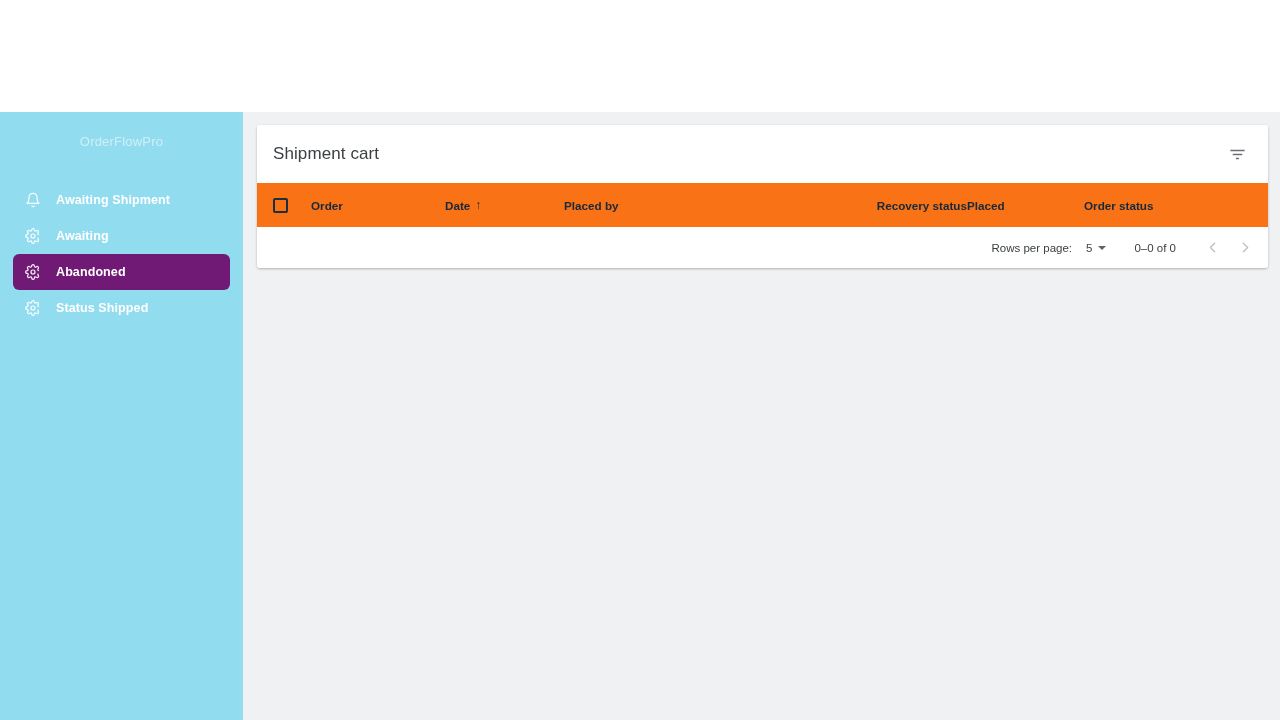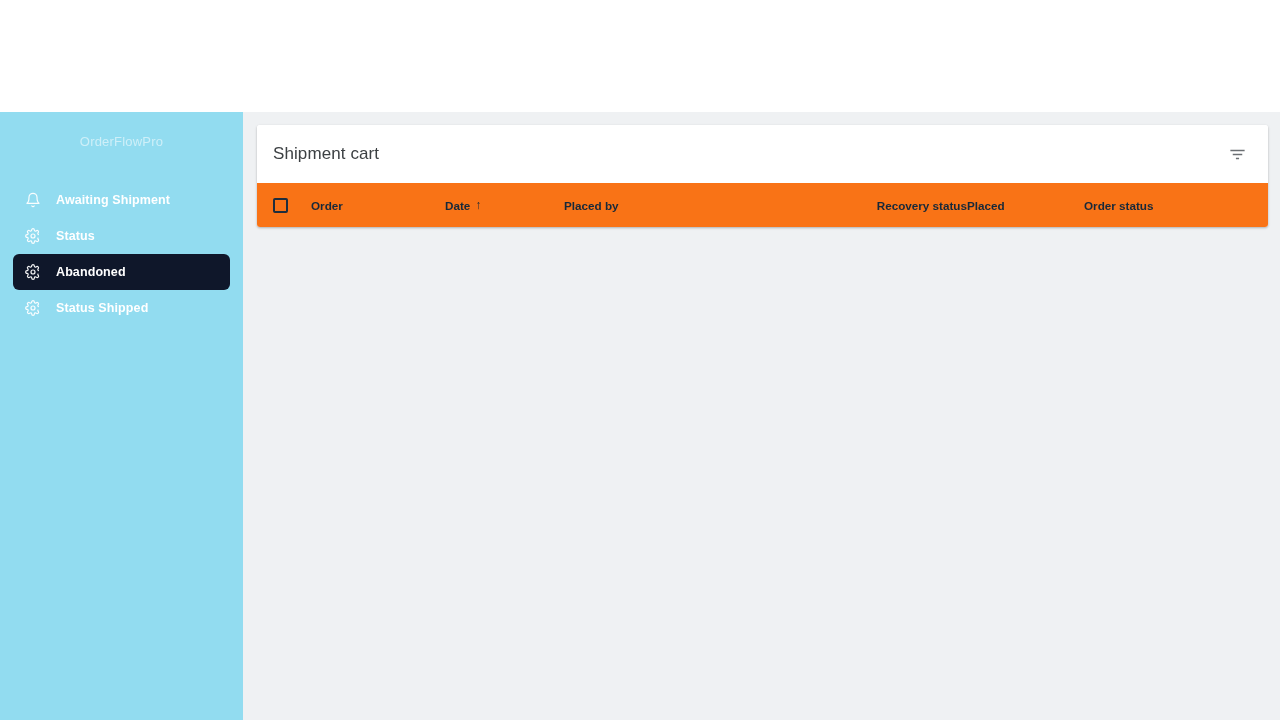--- a/index.html
+++ b/index.html
@@ -58,21 +58,21 @@
     color: #ffffff;
     font-size: 12.5px;
     font-weight: 600;
     letter-spacing: .1px;
     cursor: pointer;
     user-select: none;
   }
   .nav-item + .nav-item { margin-top: 0; }
 
   .nav-item.active {
-    background: #0f172a;
+    background: #701a75;
     color: #ffffff;
   }
 
   .nav-icon {
     width: 18px;
     height: 18px;
     margin-right: 14px;
     flex: 0 0 18px;
     display: flex;
     align-items: center;
@@ -239,21 +239,21 @@
         <span class="nav-label">Awaiting Shipment</span>
       </div>
 
       <div class="nav-item">
         <span class="nav-icon">
           <svg width="16" height="16" viewBox="0 0 24 24" fill="none" stroke="currentColor" stroke-width="1.8" stroke-linecap="round" stroke-linejoin="round">
             <circle cx="12" cy="12" r="3"></circle>
             <path d="M19.4 15a1.65 1.65 0 0 0 .33 1.82l.06.06a2 2 0 1 1-2.83 2.83l-.06-.06a1.65 1.65 0 0 0-1.82-.33 1.65 1.65 0 0 0-1 1.51V21a2 2 0 0 1-4 0v-.09A1.65 1.65 0 0 0 9 19.4a1.65 1.65 0 0 0-1.82.33l-.06.06a2 2 0 1 1-2.83-2.83l.06-.06a1.65 1.65 0 0 0 .33-1.82 1.65 1.65 0 0 0-1.51-1H3a2 2 0 0 1 0-4h.09A1.65 1.65 0 0 0 4.6 9a1.65 1.65 0 0 0-.33-1.82l-.06-.06a2 2 0 1 1 2.83-2.83l.06.06A1.65 1.65 0 0 0 9 4.6a1.65 1.65 0 0 0 1-1.51V3a2 2 0 0 1 4 0v.09a1.65 1.65 0 0 0 1 1.51 1.65 1.65 0 0 0 1.82-.33l.06-.06a2 2 0 1 1 2.83 2.83l-.06.06A1.65 1.65 0 0 0 19.4 9c.14.35.38.65.69.86"></path>
           </svg>
         </span>
-        <span class="nav-label">Status</span>
+        <span class="nav-label">Awaiting</span>
       </div>
 
       <div class="nav-item active">
         <span class="nav-icon">
           <svg width="16" height="16" viewBox="0 0 24 24" fill="none" stroke="currentColor" stroke-width="1.8" stroke-linecap="round" stroke-linejoin="round">
             <circle cx="12" cy="12" r="3"></circle>
             <path d="M19.4 15a1.65 1.65 0 0 0 .33 1.82l.06.06a2 2 0 1 1-2.83 2.83l-.06-.06a1.65 1.65 0 0 0-1.82-.33 1.65 1.65 0 0 0-1 1.51V21a2 2 0 0 1-4 0v-.09A1.65 1.65 0 0 0 9 19.4a1.65 1.65 0 0 0-1.82.33l-.06.06a2 2 0 1 1-2.83-2.83l.06-.06a1.65 1.65 0 0 0 .33-1.82 1.65 1.65 0 0 0-1.51-1H3a2 2 0 0 1 0-4h.09A1.65 1.65 0 0 0 4.6 9a1.65 1.65 0 0 0-.33-1.82l-.06-.06a2 2 0 1 1 2.83-2.83l.06.06A1.65 1.65 0 0 0 9 4.6a1.65 1.65 0 0 0 1-1.51V3a2 2 0 0 1 4 0v.09a1.65 1.65 0 0 0 1 1.51 1.65 1.65 0 0 0 1.82-.33l.06-.06a2 2 0 1 1 2.83 2.83l-.06.06A1.65 1.65 0 0 0 19.4 9c.14.35.38.65.69.86"></path>
           </svg>
         </span>
         <span class="nav-label">Abandoned</span>
@@ -304,17 +304,35 @@
         <div class="th th-items">
           <span>Placed</span>
         </div>
         <div class="th th-total">
           <span>Order status</span>
         </div>
       </div>
 
       <div class="tbody"></div>
 
+      <div class="pagination">
+        <span class="rpp-label">Rows per page:</span>
+        <div class="rpp-select">
+          <span class="rpp-value">5</span>
+          <span class="caret"></span>
+        </div>
+        <span class="range-label">0–0 of 0</span>
+        <div class="page-btn">
+          <svg width="17" height="17" viewBox="0 0 24 24" fill="none" stroke="currentColor" stroke-width="2" stroke-linecap="round" stroke-linejoin="round">
+            <polyline points="15 18 9 12 15 6"></polyline>
+          </svg>
+        </div>
+        <div class="page-btn">
+          <svg width="17" height="17" viewBox="0 0 24 24" fill="none" stroke="currentColor" stroke-width="2" stroke-linecap="round" stroke-linejoin="round">
+            <polyline points="9 18 15 12 9 6"></polyline>
+          </svg>
+        </div>
+      </div>
 
     </section>
   </main>
 
 </div>
 
 </body></html>

